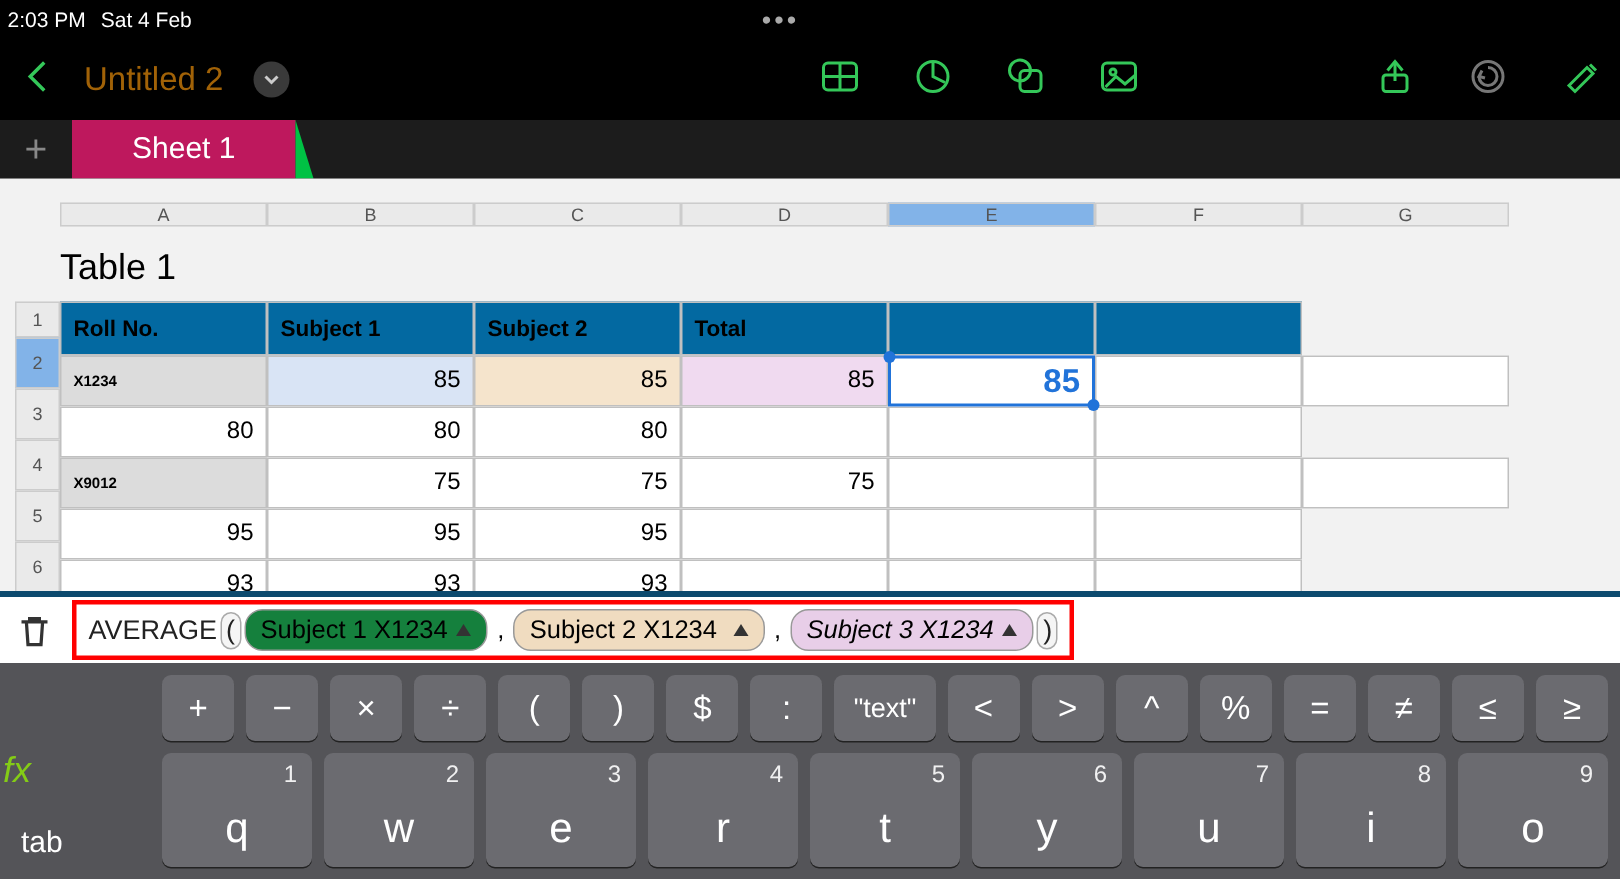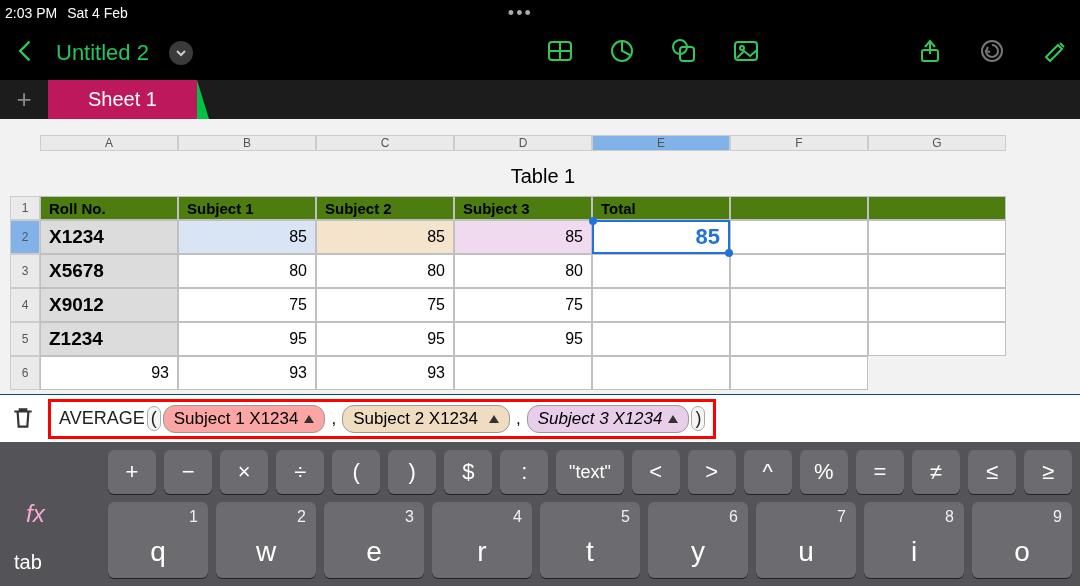--- a/index.html
+++ b/index.html
@@ -5,21 +5,21 @@
   * { box-sizing: border-box; margin: 0; padding: 0; font-family: -apple-system, Helvetica, Arial, sans-serif; }
   body { width: 1080px; height: 586px; background: #000; overflow: hidden; position: relative; }
 
   
   .status-bar { height: 26px; display: flex; align-items: center; color: #fff; font-size: 14px; padding: 0 5px; }
   .status-left { display: flex; gap: 10px; }
   .ellipsis { font-size: 18px; letter-spacing: 2px; color: #aaa; margin-left: 380px;}
 
   
   .toolbar { height: 54px; display: flex; align-items: center; padding: 0 12px; gap: 16px; }
-  .title-wrap { display: flex; align-items: center; gap: 20px; color: #22c55e; font-size: 22px; }
+  .title-wrap { display: flex; align-items: center; gap: 20px; color: #a16207; font-size: 22px; }
   .chevron-down { width:24px; height:24px; border-radius:12px; background:#3a3a3a; display:flex; align-items:center; justify-content:center; }
   .tool-icons { display:flex; gap:34px; margin-left:auto; align-items:center; }
   .right-icons { display:flex; gap:34px; margin-left: 140px; align-items:center; }
   .icon-svg { width:28px; height:28px; }
   .stroke-green { fill:none; stroke:#34c759; stroke-width:2; }
   .stroke-grey { fill:none; stroke:#777; stroke-width:2; }
   .stroke-greenish { fill:none; stroke:#34c759; stroke-width:2; }
 
   
   .tabbar { height: 39px; display:flex; align-items:stretch; background:#1c1c1c; }
@@ -27,57 +27,57 @@
   .sheet-tab { background:#be185d; color:#fff; font-size:20px; display:flex; align-items:center; justify-content:center; padding:0 40px; position:relative; }
   .sheet-tab::after { content:''; position:absolute; right:-12px; top:0; width:0; height:0; border-top:39px solid transparent; border-left:12px solid #00c244; }
 
   
   .sheet-area { background:#f2f2f2; width:100%; height:275px; padding:16px 34px 0 10px; position:relative; }
   
   .col-headers { display:flex; margin-left:30px; }
   .col-head { background:#eaeaea; border:1px solid #ccc; height:16px; font-size:12px; text-align:center; color:#555; flex:0 0 138px; line-height:15px; }
   .col-head.sel { background:#82b3e8; }
 
-  .table-title { text-align:center; font-size:20px; color:#000; margin:14px 0 8px 30px; }
+  .table-title { font-size:24px; color:#000; margin:14px 0 8px 30px; }
 
   .grid-wrap { display:flex; }
   .row-heads { display:flex; flex-direction:column; width:30px; }
   .row-head { height:34px; background:#eaeaea; border:1px solid #ccc; font-size:12px; color:#555; display:flex; align-items:center; justify-content:center; }
   .row-head.hdr { height:24px; }
   .row-head.sel { background:#82b3e8; }
 
   .grid { position:relative; }
   .row { display:flex; }
   .cell { flex:0 0 138px; border:1px solid #c0c0c0; height:34px; padding:0 8px; font-size:16px; color:#000; display:flex; align-items:center; background:#fff; }
-  .cell.hdr { height:24px; background:#4d7c0f; font-weight:bold; font-size:15px; }
-  .cell.rowlabel { background:#dcdcdc; font-weight:bold; font-size:19px; }
+  .cell.hdr { height:36px; background:#0369a1; font-weight:bold; font-size:15px; }
+  .cell.rowlabel { background:#dcdcdc; font-weight:bold; font-size:10px; }
   .cell.num { justify-content:flex-end; }
   .cell.ref-b { background:#d9e4f5; }
   .cell.ref-c { background:#f5e4cc; }
   .cell.ref-d { background:#f0daf0; }
   .cell.active { border:2.5px solid #2173d9; justify-content:flex-end; font-size:22px; font-weight:bold; color:#2173d9; position:relative; }
   .cell.active::before { content:''; position:absolute; top:-5px; left:-5px; width:8px; height:8px; background:#2173d9; border-radius:4px; }
   .cell.active::after { content:''; position:absolute; bottom:-5px; right:-5px; width:8px; height:8px; background:#2173d9; border-radius:4px; }
 
   
-  .formula-area { position:relative; height:48px; background:#fff; display:flex; align-items:center; padding-left:48px; border-top:1px solid #0c4a6e;}
+  .formula-area { position:relative; height:48px; background:#fff; display:flex; align-items:center; padding-left:48px; border-top:4px solid #0c4a6e;}
   .trash { position:absolute; left:10px; top:10px; width:28px; height:28px; }
   .highlight-box { border:3px solid red; height:40px; padding:0 8px; display:flex; align-items:center; gap:2px; }
   .fn-name { font-size:18px; color:#222; }
   .paren { font-size:18px; color:#222; display:inline-block; padding:1px 3px; border:1px solid #aaa; border-radius:8px; background:#f5f5f5;}
   .token { font-size:17px; padding:3px 10px; border-radius:12px; border:1px solid #999; display:inline-flex; align-items:center; gap:6px; }
   .token .tri { width:0;height:0;border-left:5px solid transparent;border-right:5px solid transparent;border-bottom:8px solid #333; }
-  .tok-b { background:#fca5a5;justify-content:center; }
+  .tok-b { background:#15803d;justify-content:center; }
   .tok-c { background:#f0dcc0;gap:11px; }
   .tok-d { background:#e8cee8;font-style:italic; }
   .comma { font-size:17px; padding:0 4px; }
 
   
   .keyboard { background:#545458; height:144px; padding:8px 8px 0 8px; color:#fff; position:relative; }
-  .fx-label { position:absolute; left:26px; top:58px; font-size:24px; font-style:italic; color:#f9a8d4;text-align:center; }
+  .fx-label { position:absolute; left:2px; top:58px; font-size:24px; font-style:italic; color:#84cc16;text-align:center; }
   .tab-label { position:absolute; left:14px; bottom:12px; font-size:20px; color:#fff; }
   .op-row { display:flex; gap:8px; margin-left:100px; margin-bottom:8px; }
   .op-key { background:#6b6b70; height:44px; border-radius:6px; flex:1; display:flex; align-items:center; justify-content:center; font-size:22px; color:#fff; box-shadow:0 1px 0 #222; }
   .qwerty-row { display:flex; gap:8px; margin-left:100px; }
   .letter-key { background:#6b6b70; height:76px; border-radius:6px; flex:1; position:relative; display:flex; align-items:flex-end; justify-content:center; font-size:28px; color:#fff; padding-bottom:10px; box-shadow:0 1px 0 #222; }
   .letter-key .num-hint { position:absolute; top:6px; right:10px; font-size:16px; color:#fff; opacity:0.9; }
 </style>
 </head>
 <body>
 
@@ -181,55 +181,52 @@
       <div class="row-head">4</div>
       <div class="row-head">5</div>
       <div class="row-head">6</div>
     </div>
     <div class="grid">
 
       <div class="row">
         <div class="cell hdr">Roll No.</div>
         <div class="cell hdr">Subject 1</div>
         <div class="cell hdr">Subject 2</div>
-        <div class="cell hdr">Subject 3</div>
         <div class="cell hdr">Total</div>
         <div class="cell hdr"></div>
         <div class="cell hdr"></div>
       </div>
 
       <div class="row">
         <div class="cell rowlabel">X1234</div>
         <div class="cell num ref-b">85</div>
         <div class="cell num ref-c">85</div>
         <div class="cell num ref-d">85</div>
         <div class="cell active">85</div>
         <div class="cell"></div>
         <div class="cell"></div>
       </div>
       <div class="row">
-        <div class="cell rowlabel">X5678</div>
         <div class="cell num">80</div>
         <div class="cell num">80</div>
         <div class="cell num">80</div>
         <div class="cell"></div>
         <div class="cell"></div>
         <div class="cell"></div>
       </div>
       <div class="row">
         <div class="cell rowlabel">X9012</div>
         <div class="cell num">75</div>
         <div class="cell num">75</div>
         <div class="cell num">75</div>
         <div class="cell"></div>
         <div class="cell"></div>
         <div class="cell"></div>
       </div>
       <div class="row">
-        <div class="cell rowlabel">Z1234</div>
         <div class="cell num">95</div>
         <div class="cell num">95</div>
         <div class="cell num">95</div>
         <div class="cell"></div>
         <div class="cell"></div>
         <div class="cell"></div>
       </div>
       <div class="row">
         <div class="cell num">93</div>
         <div class="cell num">93</div>

